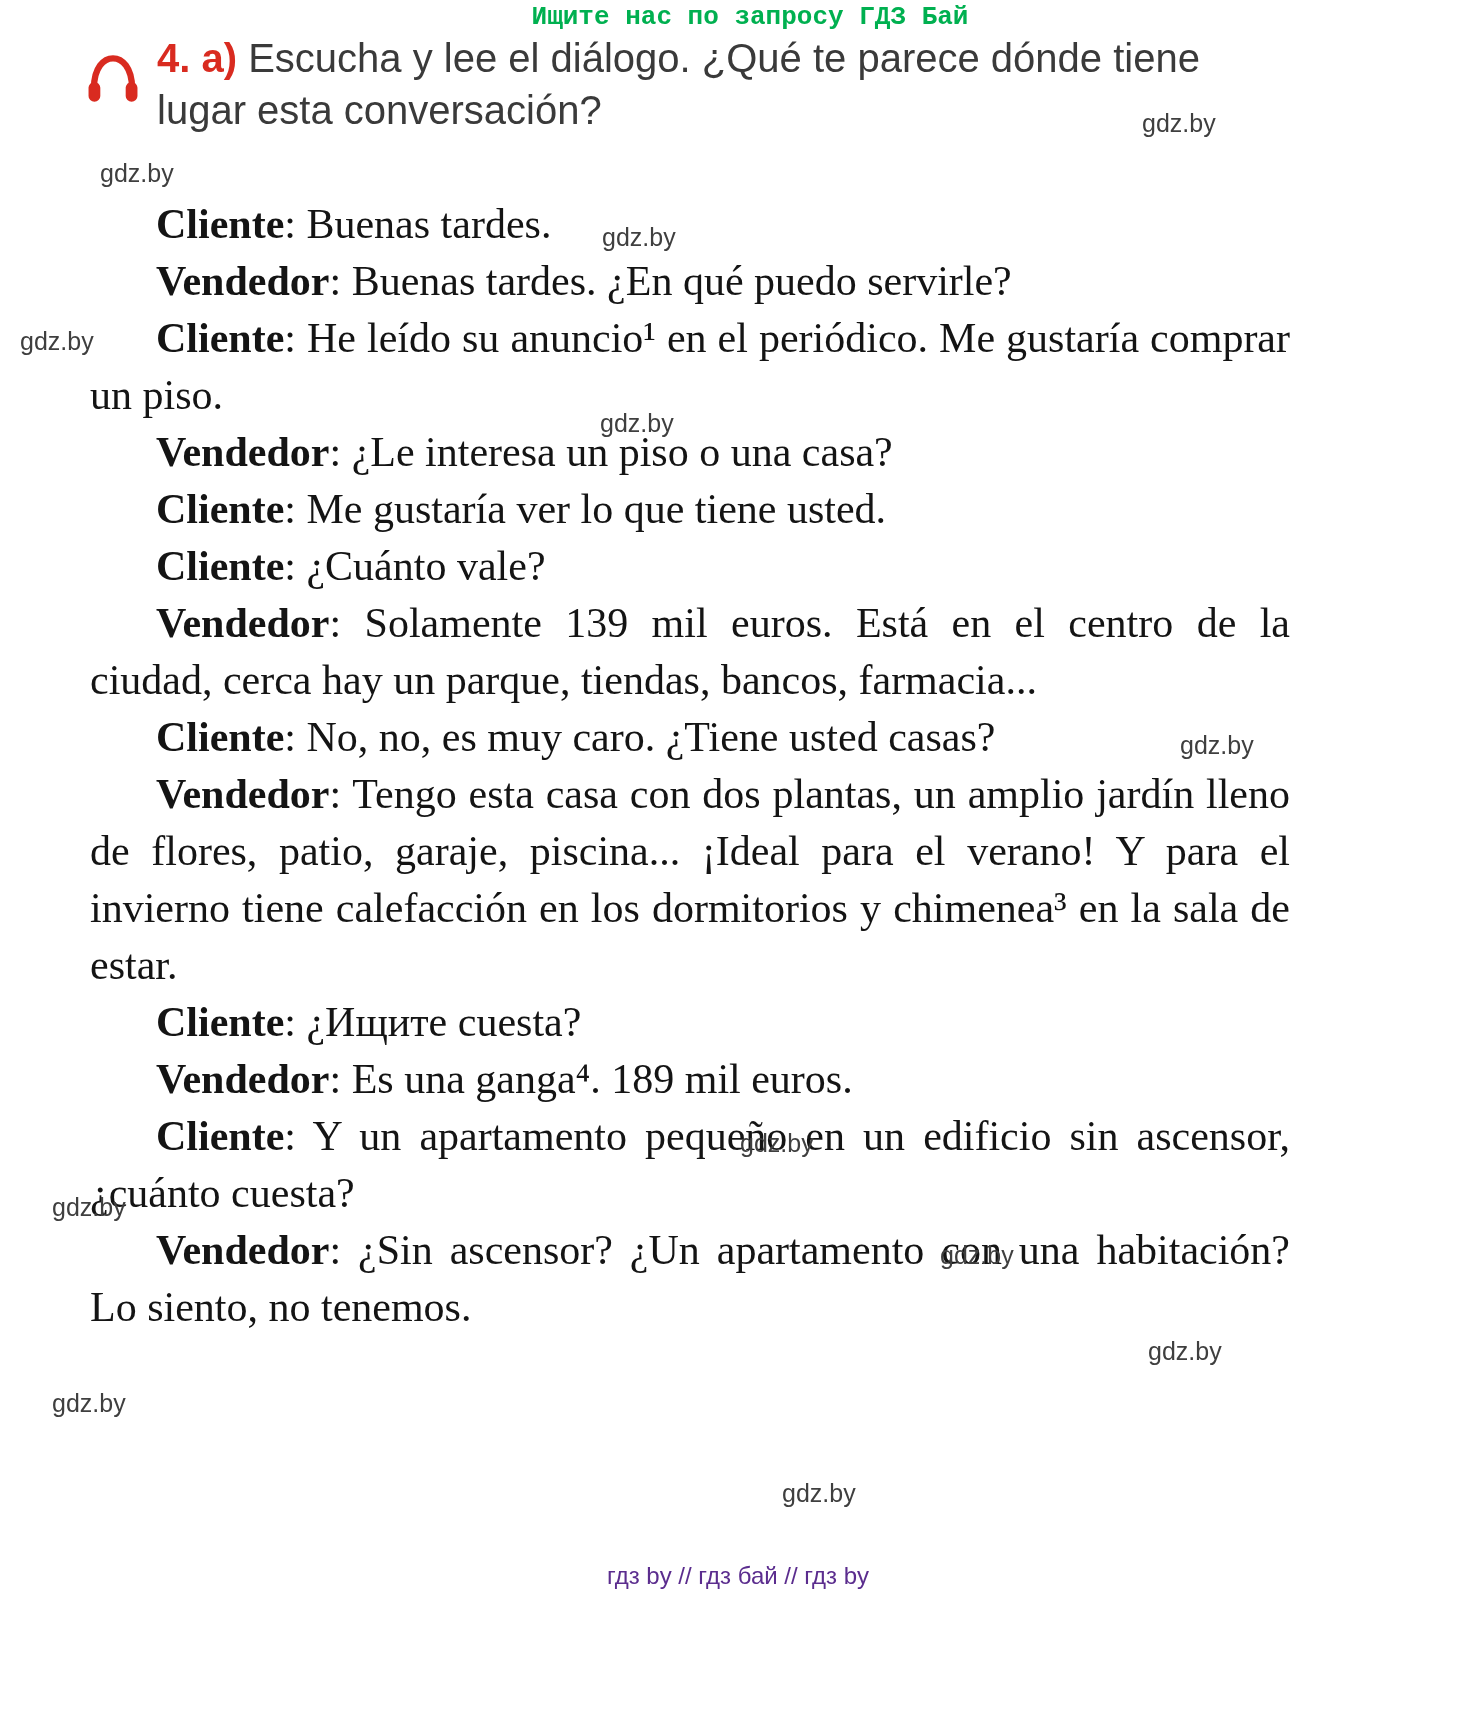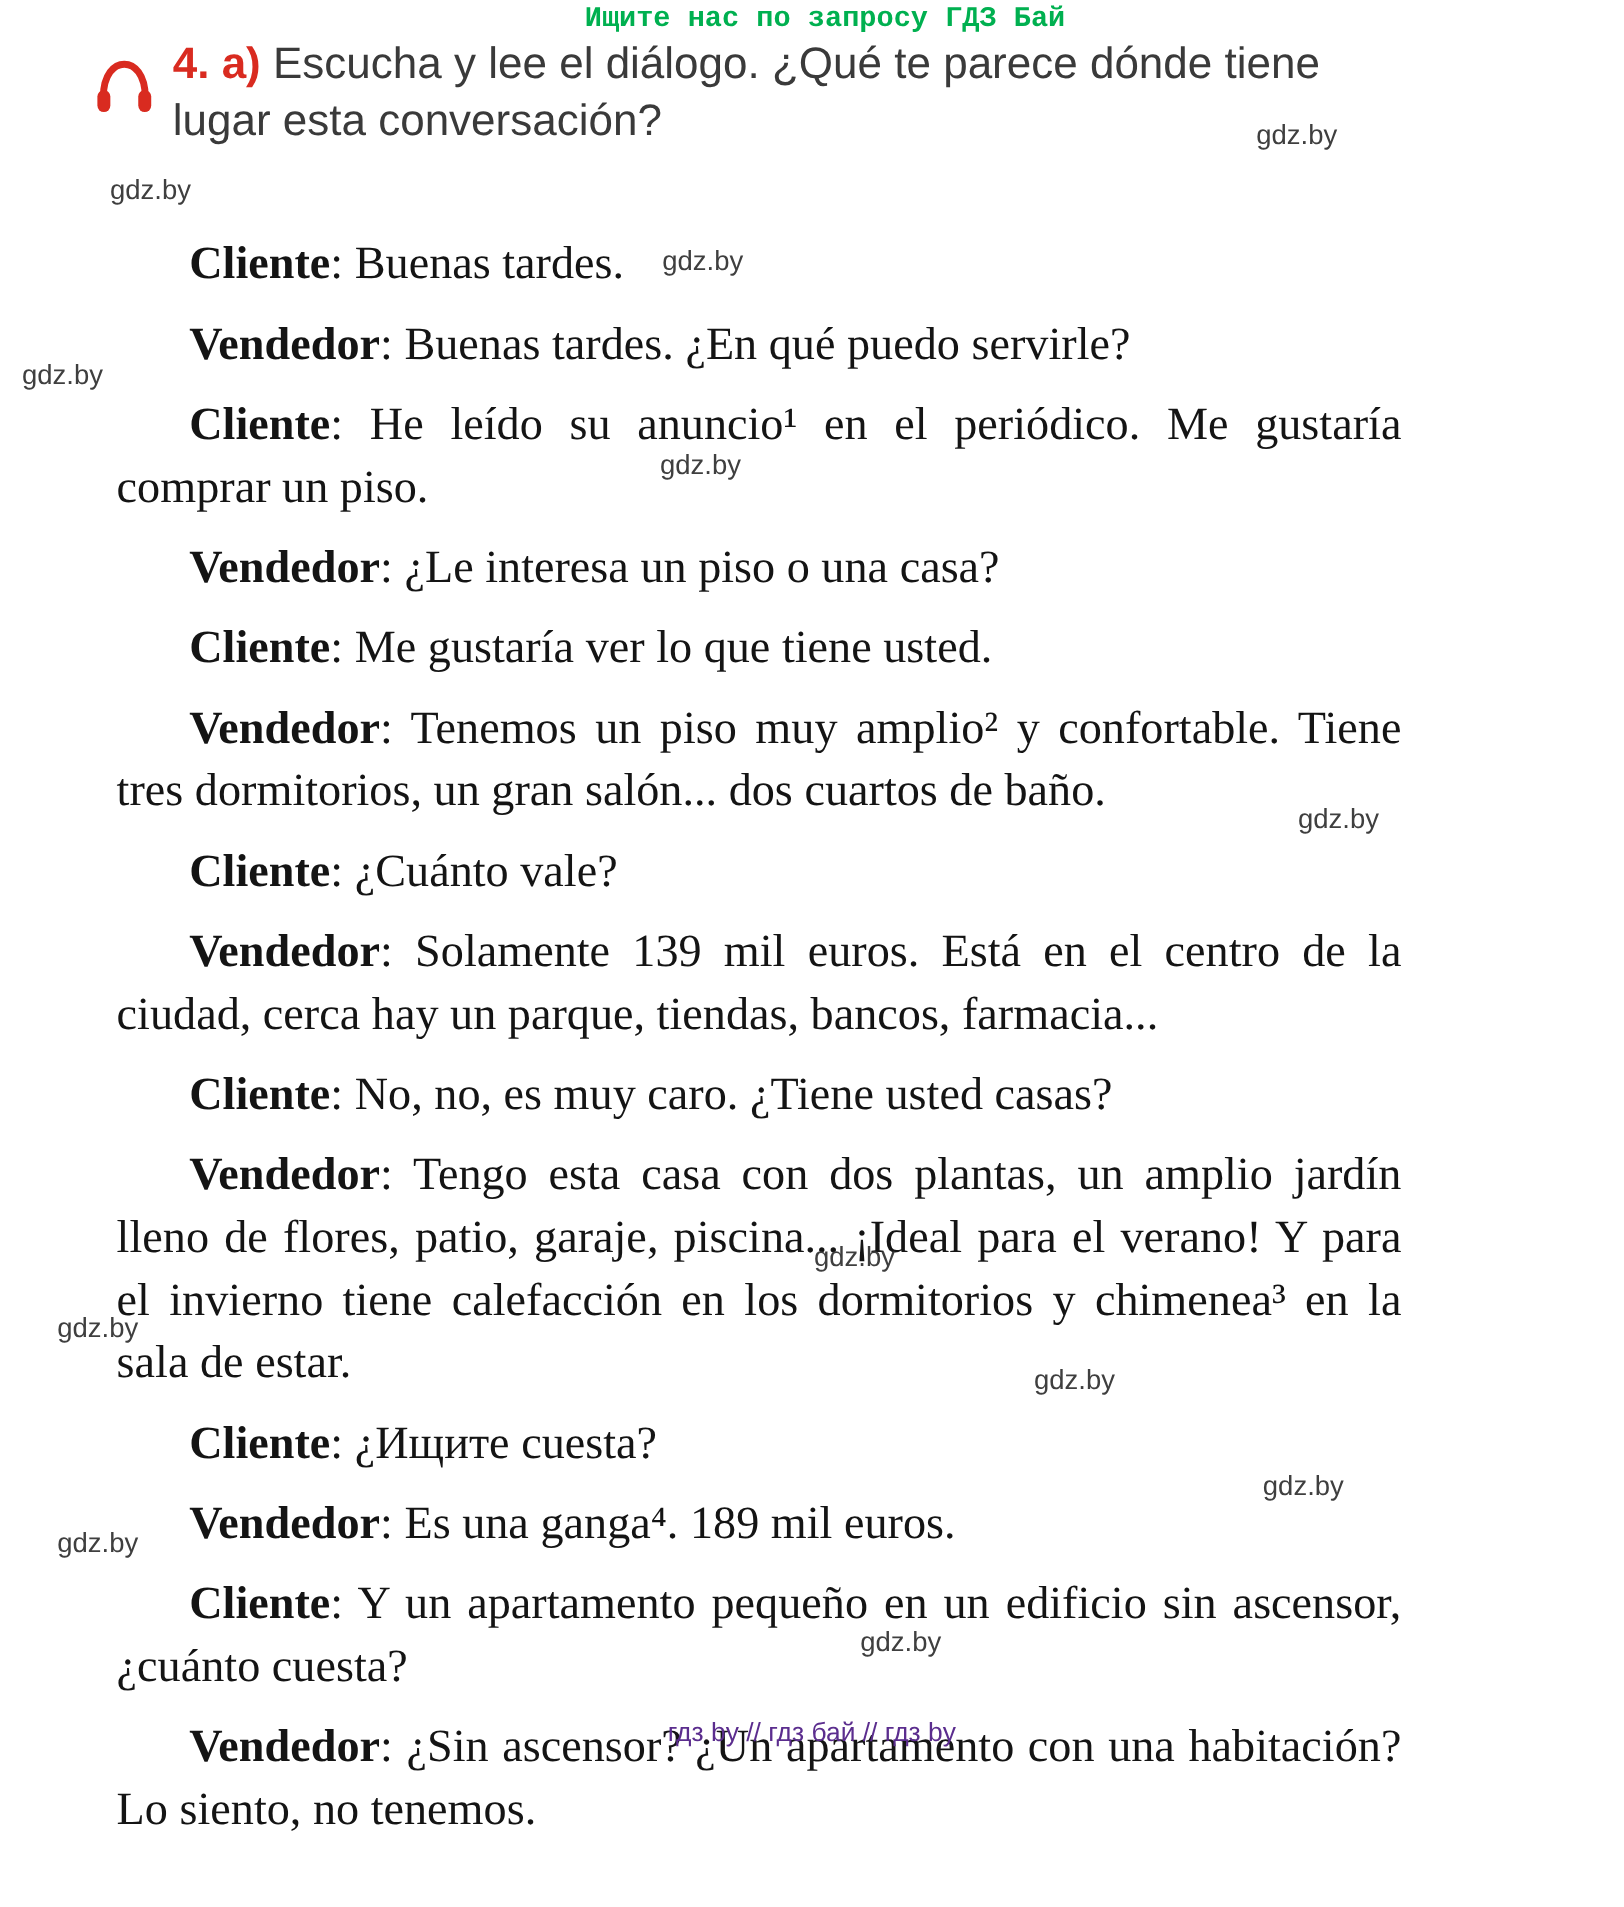--- a/index.html
+++ b/index.html
@@ -39,21 +39,21 @@
   .headphones{
     position:absolute; left:82px; top:52px; width:62px; height:58px;
   }
   .dialogue{
     position:absolute; top:196px; left:90px; width:1200px;
     font-size:42px; line-height:57px;
     color:#141414;
     text-align:justify;
   }
   .dialogue p{
-    margin:16px; text-indent:66px;
+    margin:0; text-indent:66px;
   }
   .speaker{ font-weight:bold; }
   .wm{
     position:absolute;
     font-family:"Liberation Sans", sans-serif;
     font-size:25px; color:#3f3f3f;
     white-space:nowrap;
     margin-top:13px;
   }
   .wm1{left:1142px; top:96px;}
@@ -94,21 +94,20 @@
   <p class="line"><span class="speaker">Cliente</span><span>: </span><span class="utterance">Buenas tardes.</span></p>
 
   <p class="line"><span class="speaker">Vendedor</span><span>: </span><span class="utterance">Buenas tardes. ¿En qué puedo servirle?</span></p>
 
   <p class="line"><span class="speaker">Cliente</span><span>: </span><span class="utterance">He leído su anuncio¹ en el periódico. Me gustaría comprar un piso.</span></p>
 
   <p class="line"><span class="speaker">Vendedor</span><span>: </span><span class="utterance">¿Le interesa un piso o una casa?</span></p>
 
   <p class="line"><span class="speaker">Cliente</span><span>: </span><span class="utterance">Me gustaría ver lo que tiene usted.</span></p>
 
-  <p class="line"><span class="speaker">Vendedor</span><span>: </span><span class="utterance">Tenemos un piso muy amplio² y confortable. Tiene tres dormitorios, un gran salón... dos cuartos de baño.</span></p>
 
   <p class="line"><span class="speaker">Cliente</span><span>: </span><span class="utterance">¿Cuánto vale?</span></p>
 
   <p class="line"><span class="speaker">Vendedor</span><span>: </span><span class="utterance">Solamente 139 mil euros. Está en el centro de la ciudad, cerca hay un parque, tiendas, bancos, farmacia...</span></p>
 
   <p class="line"><span class="speaker">Cliente</span><span>: </span><span class="utterance">No, no, es muy caro. ¿Tiene usted casas?</span></p>
 
   <p class="line"><span class="speaker">Vendedor</span><span>: </span><span class="utterance">Tengo esta casa con dos plantas, un amplio jardín lleno de flores, patio, garaje, piscina... ¡Ideal para el verano! Y para el invierno tiene calefacción en los dormitorios y chimenea³ en la sala de estar.</span></p>
 
   <p class="line"><span class="speaker">Cliente</span><span>: </span><span class="utterance">¿Ищите cuesta?</span></p>

